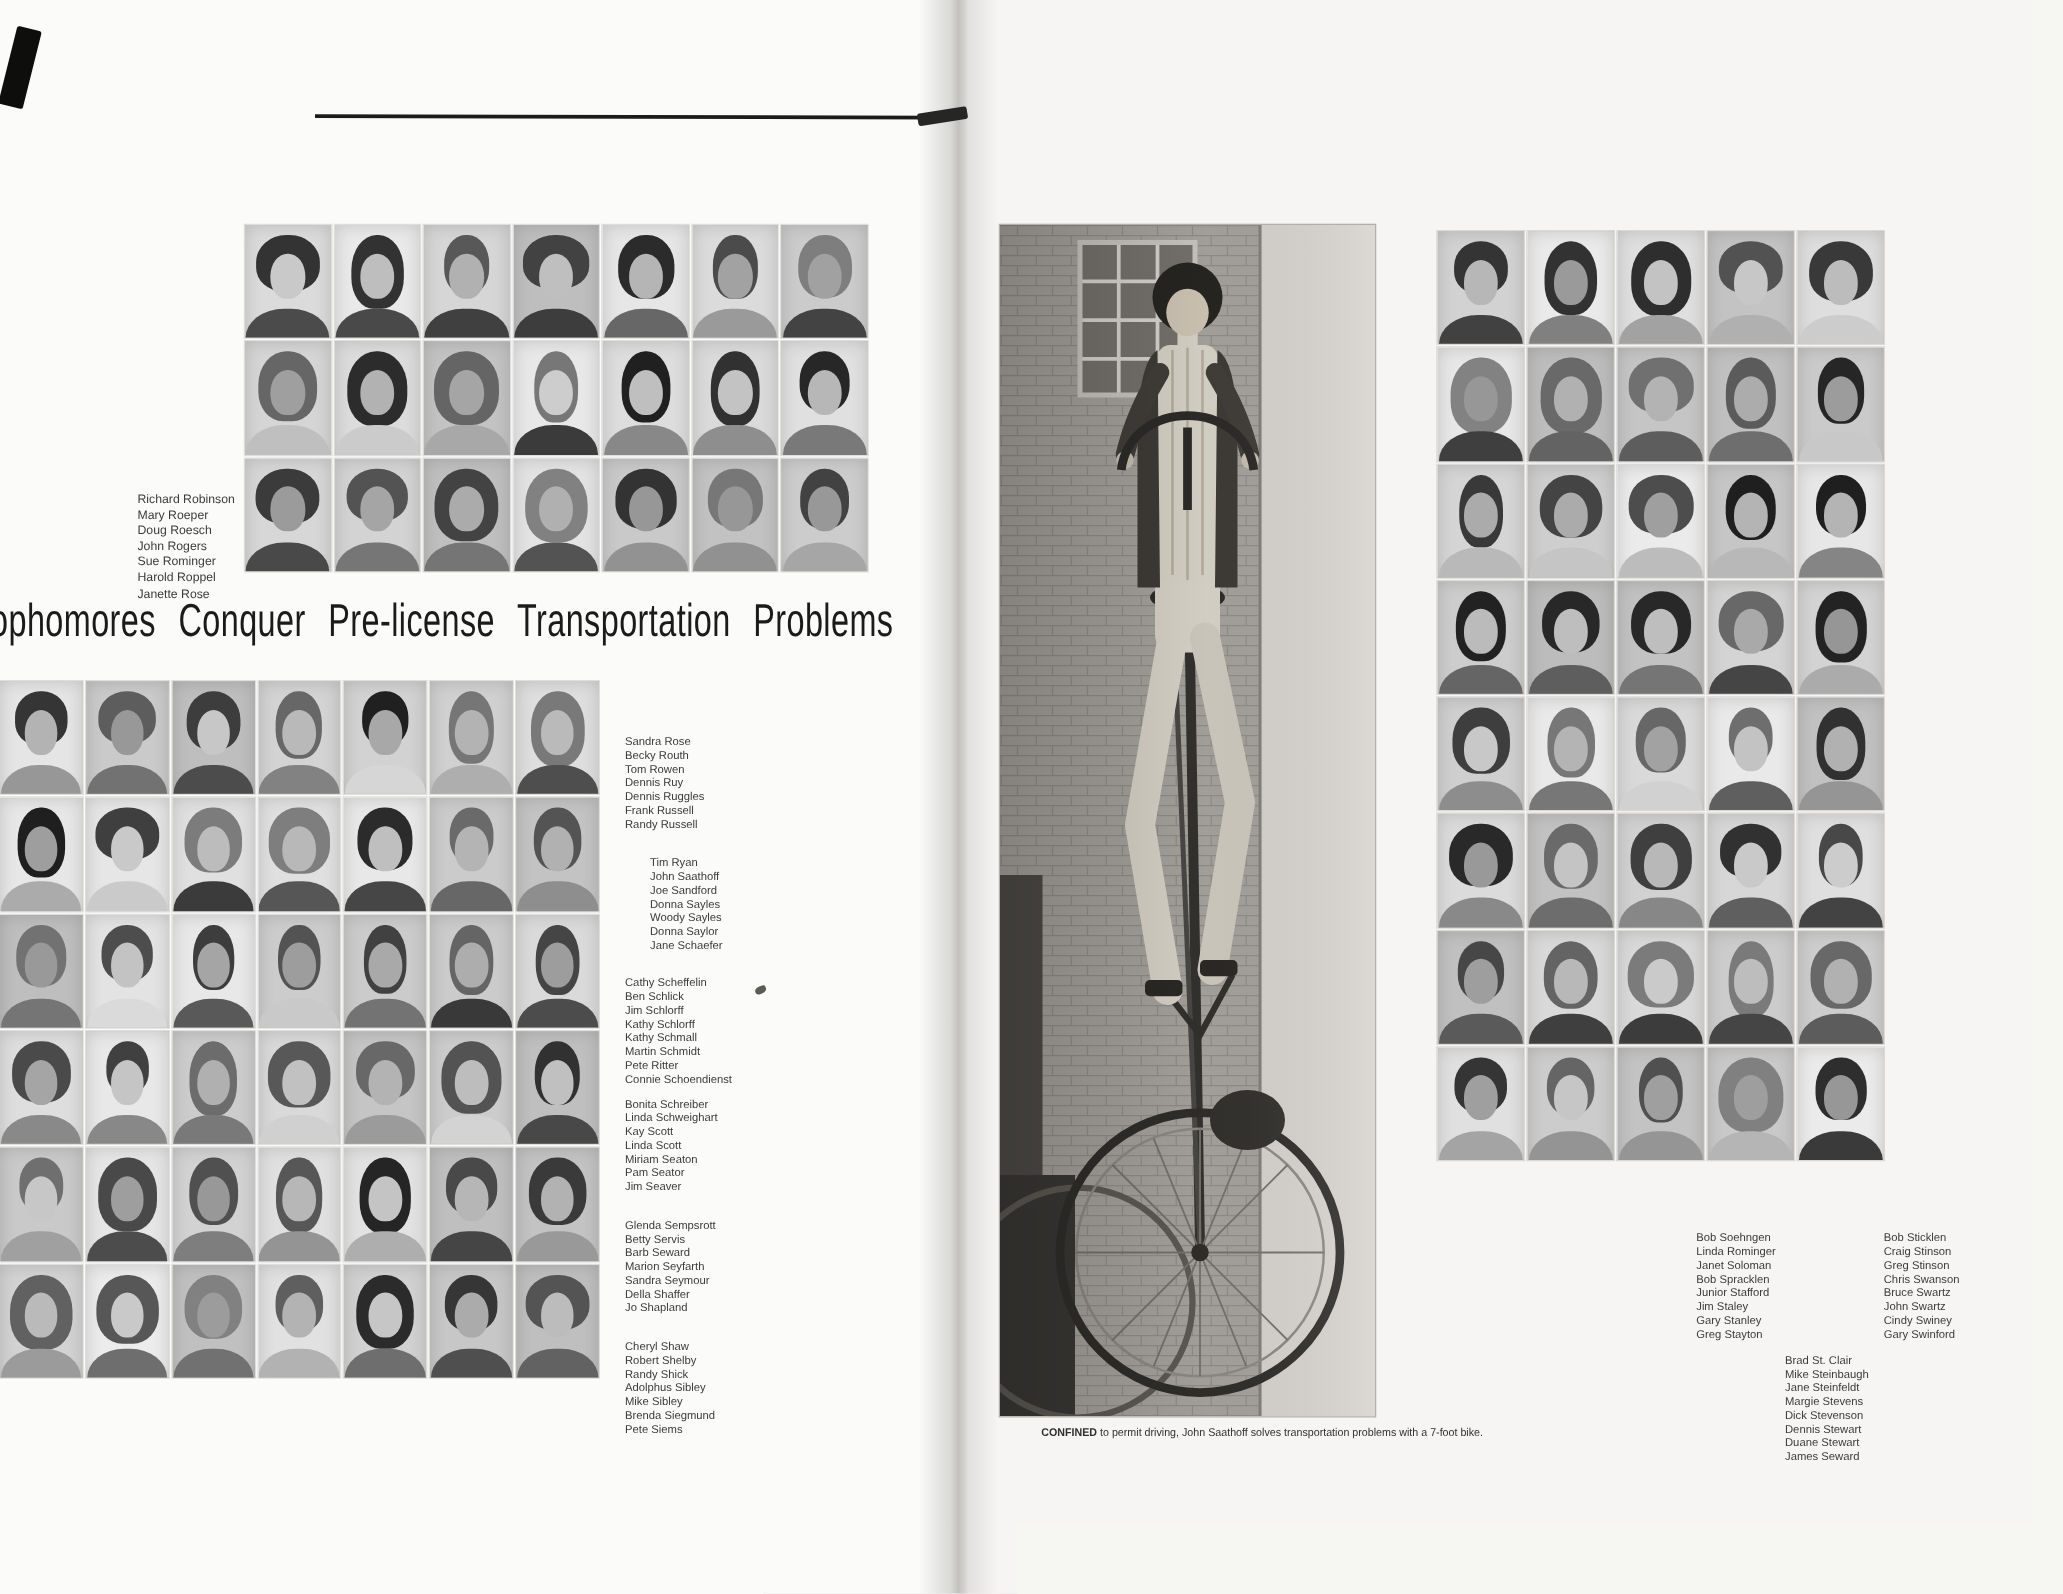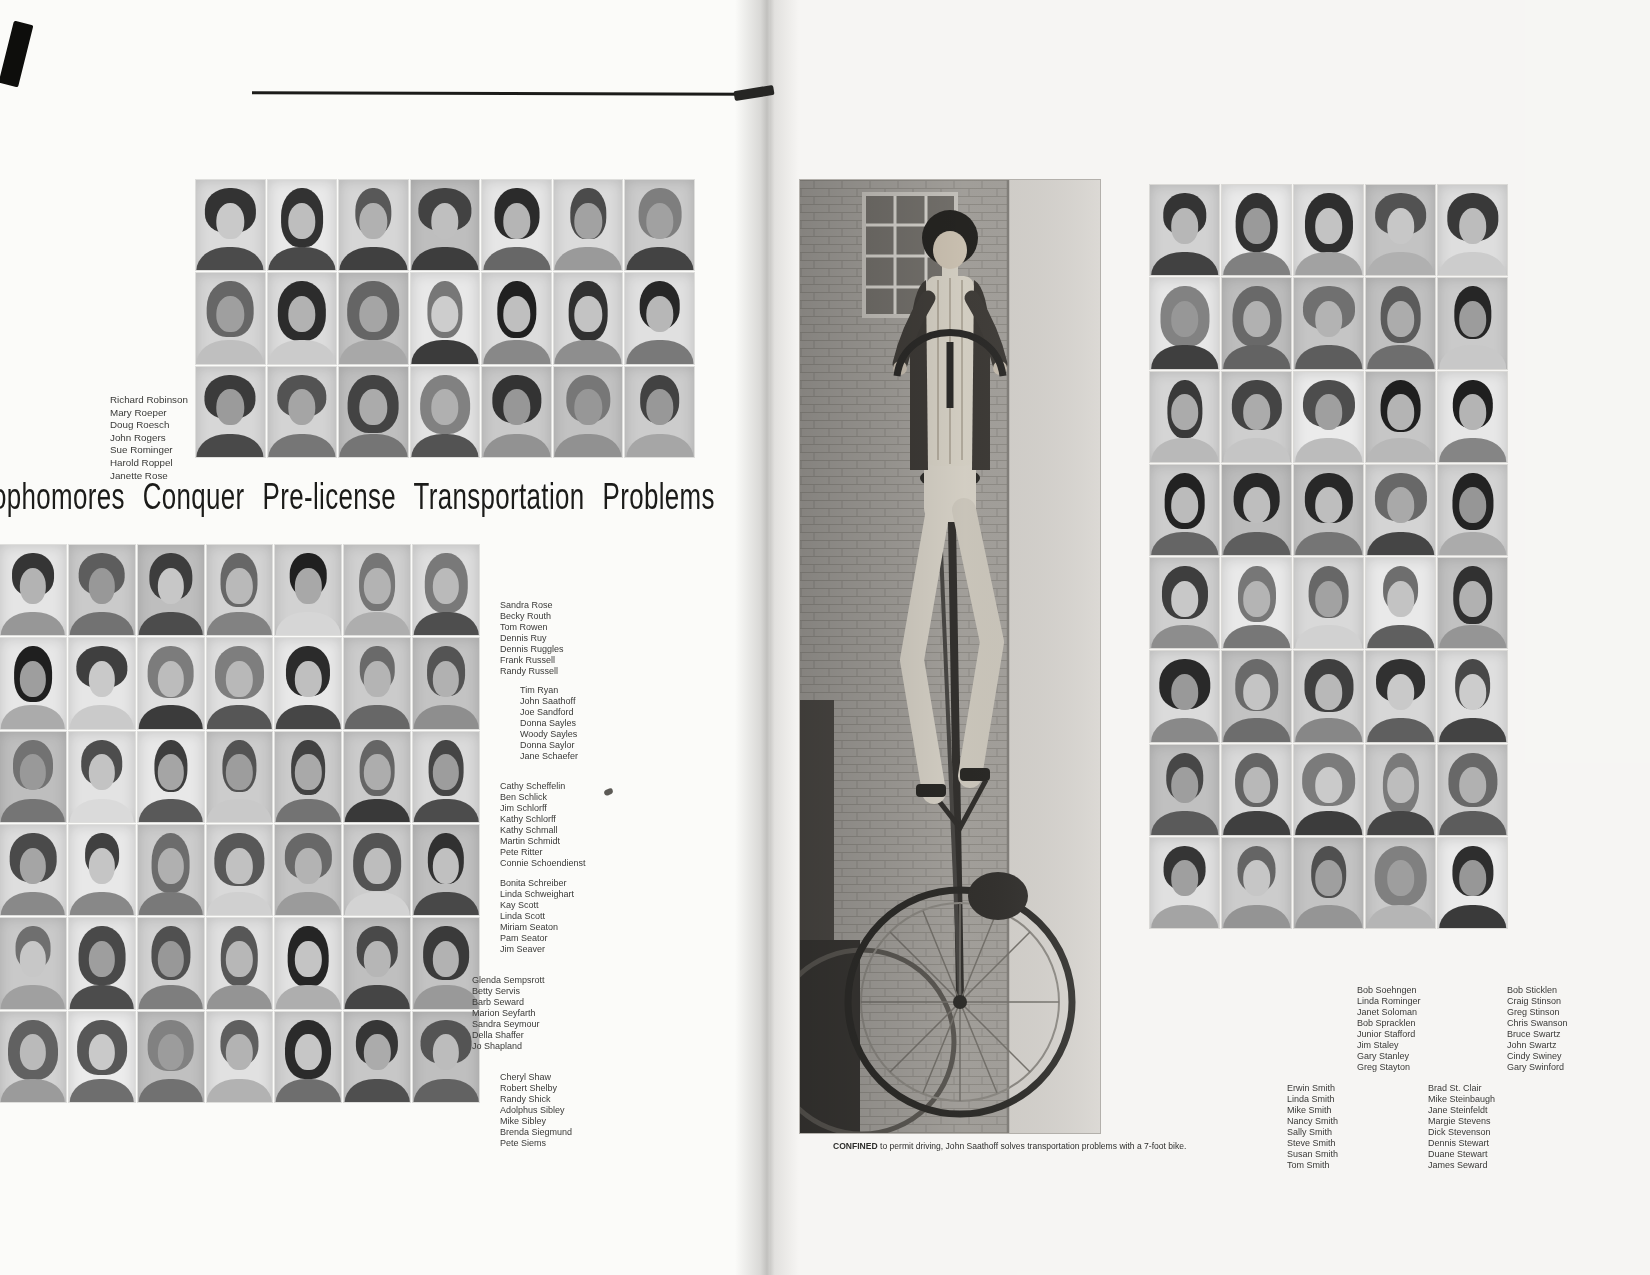--- a/index.html
+++ b/index.html
@@ -38,22 +38,22 @@
           transform:translateX(-50%);border-radius:48% 48% 42% 42%;background:var(--hair);}
   .p-face{position:absolute;left:50%;top:25%;width:40%;height:40%;transform:translateX(-50%);
           border-radius:50% 50% 46% 46%;background:var(--skin);}
   .p-body{position:absolute;left:50%;bottom:-10%;width:98%;height:36%;transform:translateX(-50%);
           border-radius:46% 46% 0 0/72% 72% 0 0;background:var(--shirt);}
   
   .name-group{position:absolute;color:#3a3a38;}
   .ng-top{font-size:9.8px;line-height:12.6px;width:165px;}
   .ng-small{font-size:9px;line-height:11px;width:150px;}
   #ng-t1{left:110px;top:196px} #ng-t2{left:110px;top:295px} #ng-t3{left:110px;top:394px}
-  #ng-b1{left:500px;top:600px} #ng-b2{left:520px;top:685px} #ng-b3{left:500px;top:781px}
-  #ng-b4{left:500px;top:878px} #ng-b5{left:472px;top:975px} #ng-b6{left:500px;top:1072px}
+  #ng-b1{left:500px;top:588px} #ng-b2{left:520px;top:685px} #ng-b3{left:500px;top:781px}
+  #ng-b4{left:500px;top:878px} #ng-b5{left:500px;top:975px} #ng-b6{left:500px;top:1072px}
   #ng-r1{left:1205px;top:985px} #ng-r2{left:1357px;top:985px} #ng-r3{left:1507px;top:985px}
   #ng-r4{left:1287px;top:1083px} #ng-r5{left:1428px;top:1083px}
   
   #feature-photo{position:absolute;left:800px;top:180px;width:300px;height:953px;
           outline:1px solid #b3b0ab;}
   #caption{position:absolute;left:833px;top:1141px;font-size:9px;color:#2e2e2c;
           white-space:nowrap;transform:scaleX(.95);transform-origin:left top;}
   #caption .lead{font-weight:700;}
 </style>
 </head>
@@ -737,30 +737,20 @@
   <div class="name-group ng-small" id="ng-r3">
       <div class="name-line">Bob Sticklen</div>
       <div class="name-line">Craig Stinson</div>
       <div class="name-line">Greg Stinson</div>
       <div class="name-line">Chris Swanson</div>
       <div class="name-line">Bruce Swartz</div>
       <div class="name-line">John Swartz</div>
       <div class="name-line">Cindy Swiney</div>
       <div class="name-line">Gary Swinford</div>
     </div>
-  <div class="name-group ng-small" id="ng-r4">
-      <div class="name-line">Erwin Smith</div>
-      <div class="name-line">Linda Smith</div>
-      <div class="name-line">Mike Smith</div>
-      <div class="name-line">Nancy Smith</div>
-      <div class="name-line">Sally Smith</div>
-      <div class="name-line">Steve Smith</div>
-      <div class="name-line">Susan Smith</div>
-      <div class="name-line">Tom Smith</div>
-    </div>
   <div class="name-group ng-small" id="ng-r5">
       <div class="name-line">Brad St. Clair</div>
       <div class="name-line">Mike Steinbaugh</div>
       <div class="name-line">Jane Steinfeldt</div>
       <div class="name-line">Margie Stevens</div>
       <div class="name-line">Dick Stevenson</div>
       <div class="name-line">Dennis Stewart</div>
       <div class="name-line">Duane Stewart</div>
       <div class="name-line">James Seward</div>
     </div>

